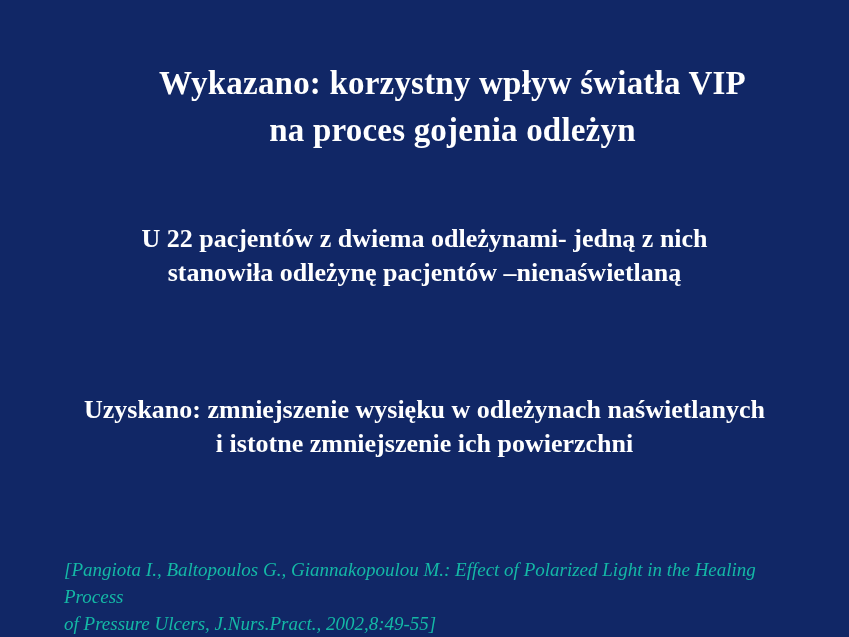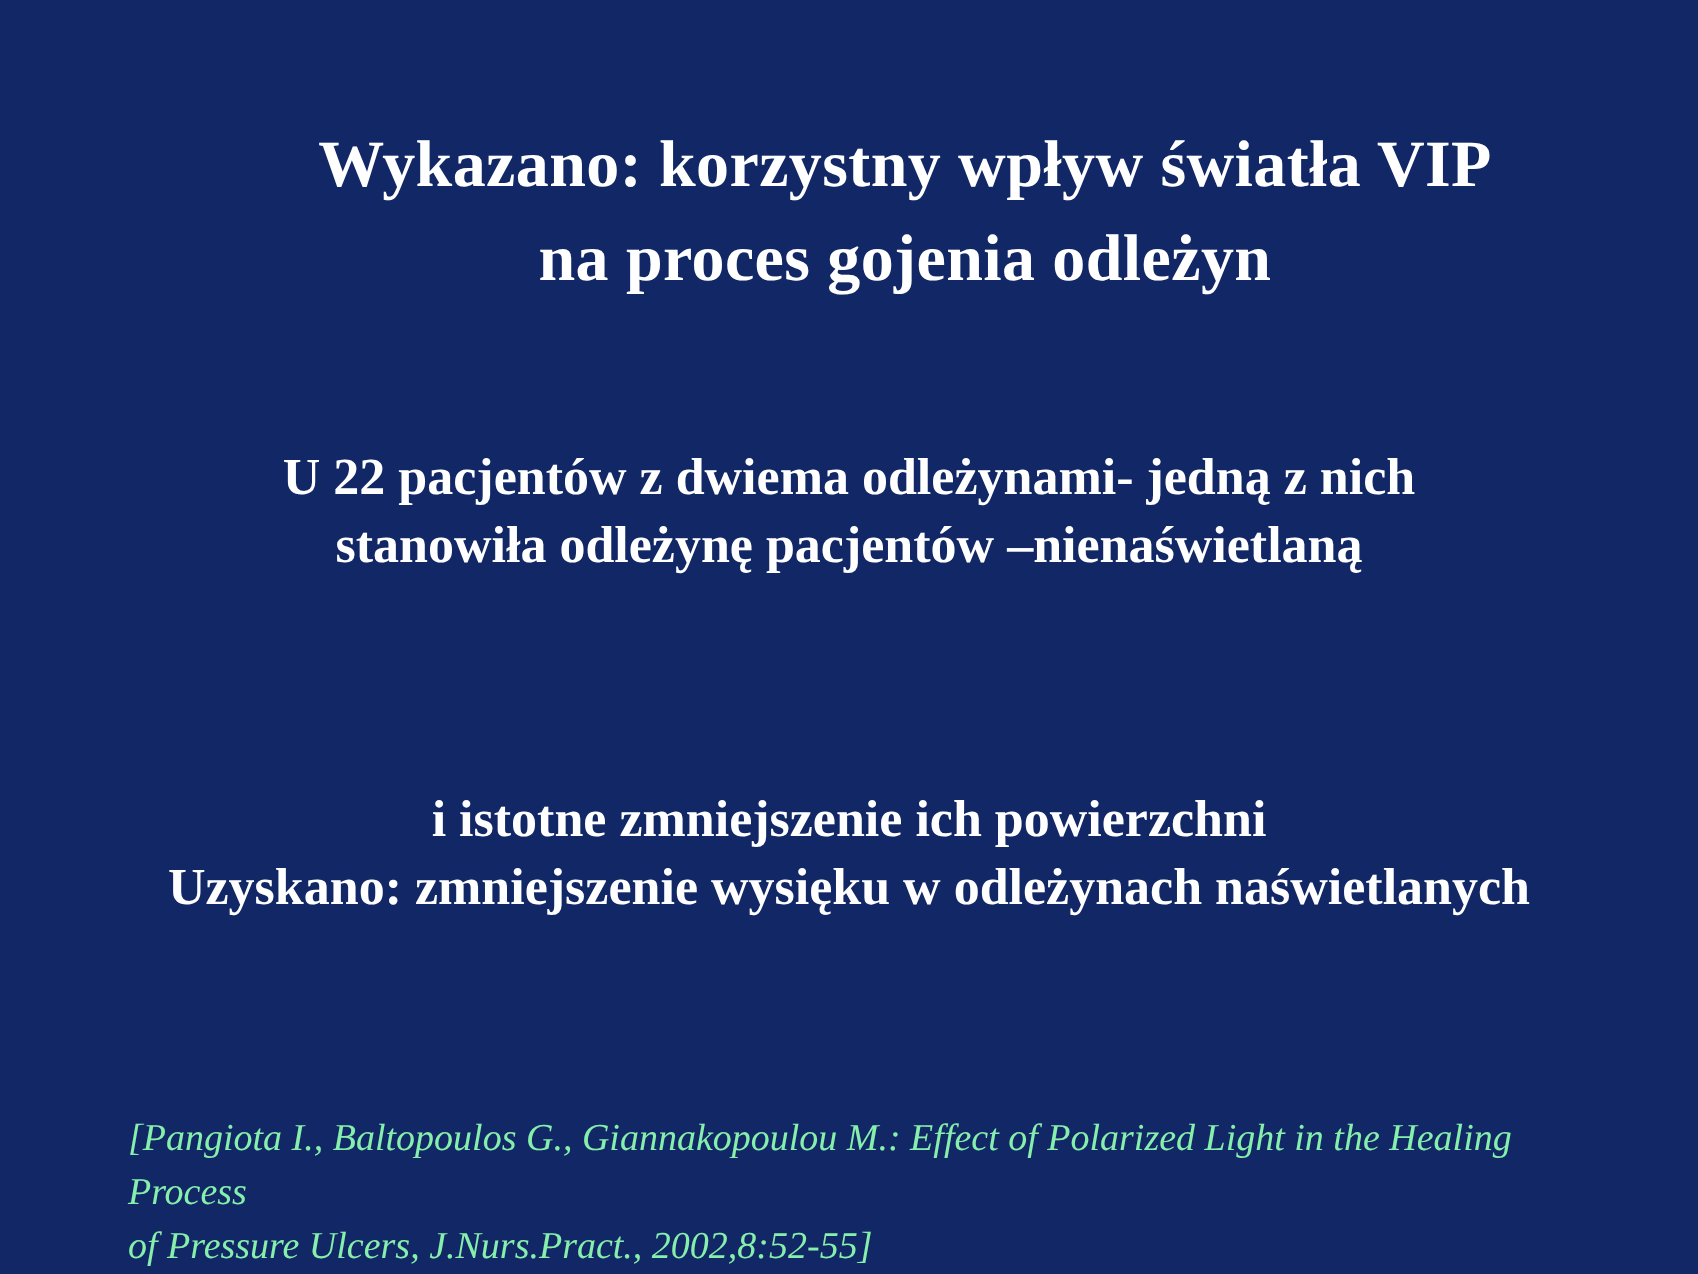--- a/index.html
+++ b/index.html
@@ -72,22 +72,22 @@
     <div>Wykazano: korzystny wpływ światła VIP</div>
     <div>na proces gojenia odleżyn</div>
   </div>
 
   <div class="body-block-1" style="color: rgb(255, 255, 255);">
     <div>U 22 pacjentów z dwiema odleżynami- jedną z nich</div>
     <div>stanowiła odleżynę pacjentów –nienaświetlaną</div>
   </div>
 
   <div class="body-block-2" style="color: rgb(255, 255, 255);">
+    <div>Uzyskano: zmniejszenie wysięku w odleżynach naświetlanych</div>
     <div>i istotne zmniejszenie ich powierzchni</div>
-    <div>Uzyskano: zmniejszenie wysięku w odleżynach naświetlanych</div>
   </div>
 
-  <div class="citation-block" style="color: #86efac;">
+  <div class="citation-block" style="color: #14b8a6;">
     <div>[Pangiota I., Baltopoulos G., Giannakopoulou M.: Effect of Polarized Light in the Healing Process</div>
-    <div>of Pressure Ulcers, J.Nurs.Pract., 2002,8:52-55]</div>
+    <div>of Pressure Ulcers, J.Nurs.Pract., 2002,8:49-55]</div>
   </div>
 
 </div>
 
 </body></html>

